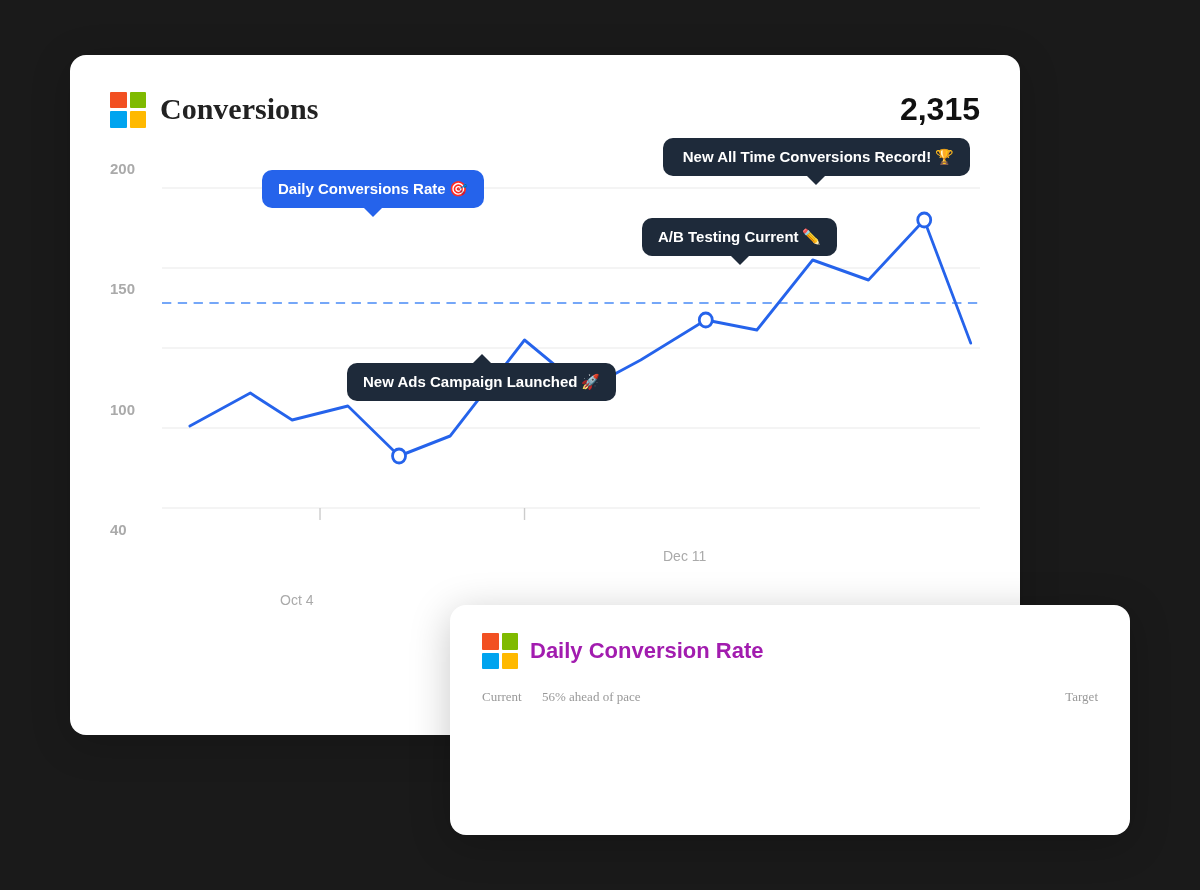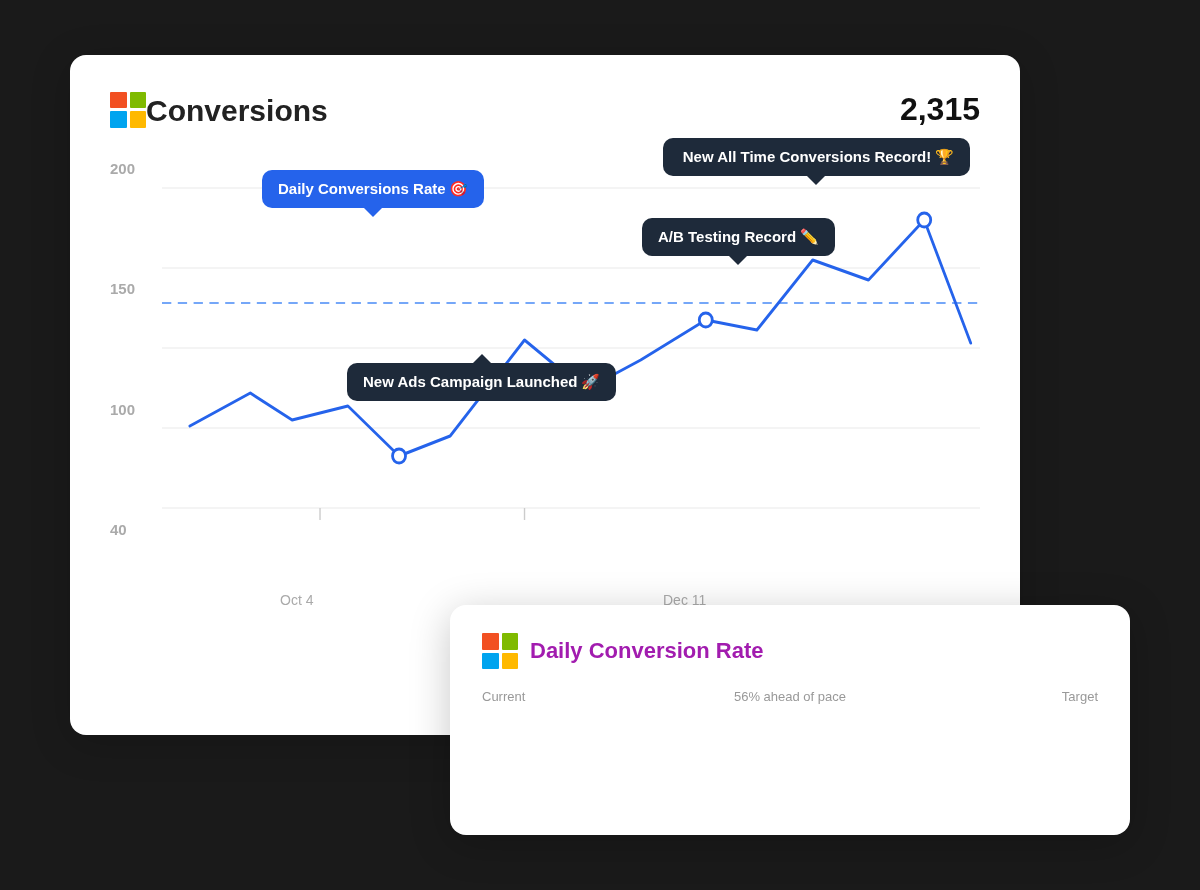--- a/index.html
+++ b/index.html
@@ -31,21 +31,23 @@
       padding: 36px 40px 30px 40px;
     }
     .card-header {
       display: flex;
       align-items: center;
       justify-content: space-between;
       margin-bottom: 30px;
     }
     .card-title-group {
       display: flex;
-      align-items: flex-end;
+      align-items: flex-start;
+      gap: 14px;
+      font-family: Liberation Serif, serif;
     }
     .ms-logo {
       width: 36px;
       height: 36px;
       display: grid;
       grid-template-columns: 1fr 1fr;
       grid-template-rows: 1fr 1fr;
       gap: 3px;
     }
     .ms-logo-q { border-radius: 1px; }
@@ -160,23 +162,24 @@
       font-size: 22px;
       font-weight: 600;
       color: #a21caf;
     }
     .metric-labels {
       display: flex;
       justify-content: space-between;
       color: #999;
       font-size: 13px;
       margin-bottom: 22px;
+      font-family: Liberation Serif, serif;
     }
     .metric-labels span:first-child { min-width: 60px; }
-    .metric-labels .pace { flex: 1; text-align: center; }
+    .metric-labels .pace { flex: 1; text-align: left; }
     .metric-labels .target { min-width: 60px; text-align: right; }
     .metric-values {
       display: flex;
       align-items: center;
       gap: 14px;
     }
     .metric-current {
       font-size: 24px;
       font-weight: 700;
       color: #111;
@@ -268,31 +271,31 @@
           <span>Daily Conversions Rate 🎯</span>
         </div>
 
         
         <div class="tooltip tooltip-dark tooltip-up" style="left: 185px; top: 205px; --tip-color: #1e2a3a;">
           <span>New Ads Campaign Launched 🚀</span>
         </div>
 
         
         <div class="tooltip tooltip-dark tooltip-down" style="left: 480px; top: 60px; --tip-color: #1e2a3a;">
-          <span>A/B Testing Record ✏️</span>
+          <span>A/B Testing Current ✏️</span>
         </div>
 
         
         <div class="tooltip tooltip-dark tooltip-down" style="right: 10px; top: -20px; padding-left: 20px; --tip-color: #1e2a3a;">
           <span>New All Time Conversions Record! 🏆</span>
         </div>
       </div>
 
       <div class="chart-x-labels">
-        <span class="chart-x-label" style="padding-left: 118px;">Oct 4</span>
+        <span class="chart-x-label" style="padding-left: 118px; margin-top: 44px;">Oct 4</span>
         <span class="chart-x-label" style="padding-left: 66px;">Dec 11</span>
       </div>
     </div>
   </div>
 
   <div class="card-secondary">
     <div class="card-secondary-header">
       <div class="ms-logo">
         <div class="ms-logo-q"></div>
         <div class="ms-logo-q"></div>

